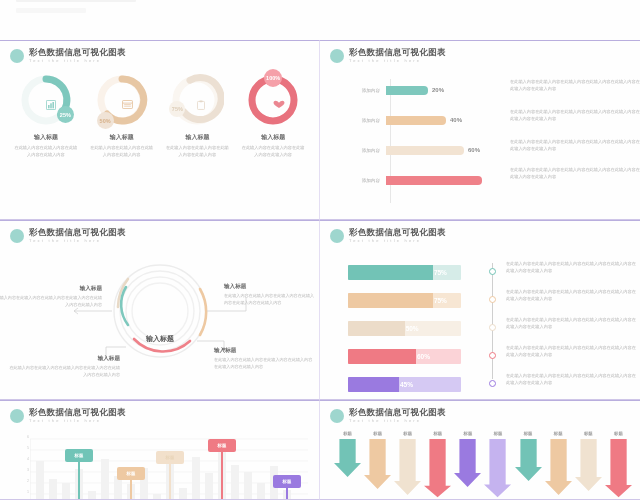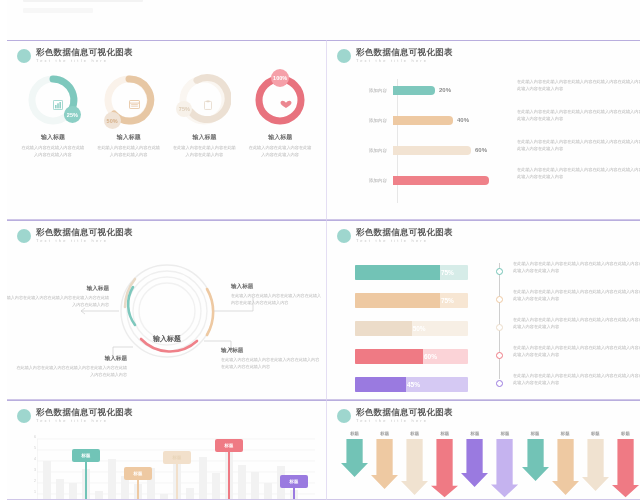--- a/index.html
+++ b/index.html
@@ -8,21 +8,20 @@
     background:#ffffff;
     font-family:"Liberation Sans","DejaVu Sans",sans-serif;
     overflow:hidden;
   }
   .deck{
     width:640px;height:416px;
     display:grid;
     grid-template-columns:320px 320px;
     grid-template-rows:40px 180px 180px 100px;
     box-sizing:border-box;
-    padding-left:7px;
   }
   .slide{
     position:relative;
     background:#fefefe;
     box-sizing:border-box;
     overflow:hidden;
   }
   .slide.bordered{
     border-top:1.5px solid #b9aede;
     border-bottom:1.5px solid #cfc6e8;

